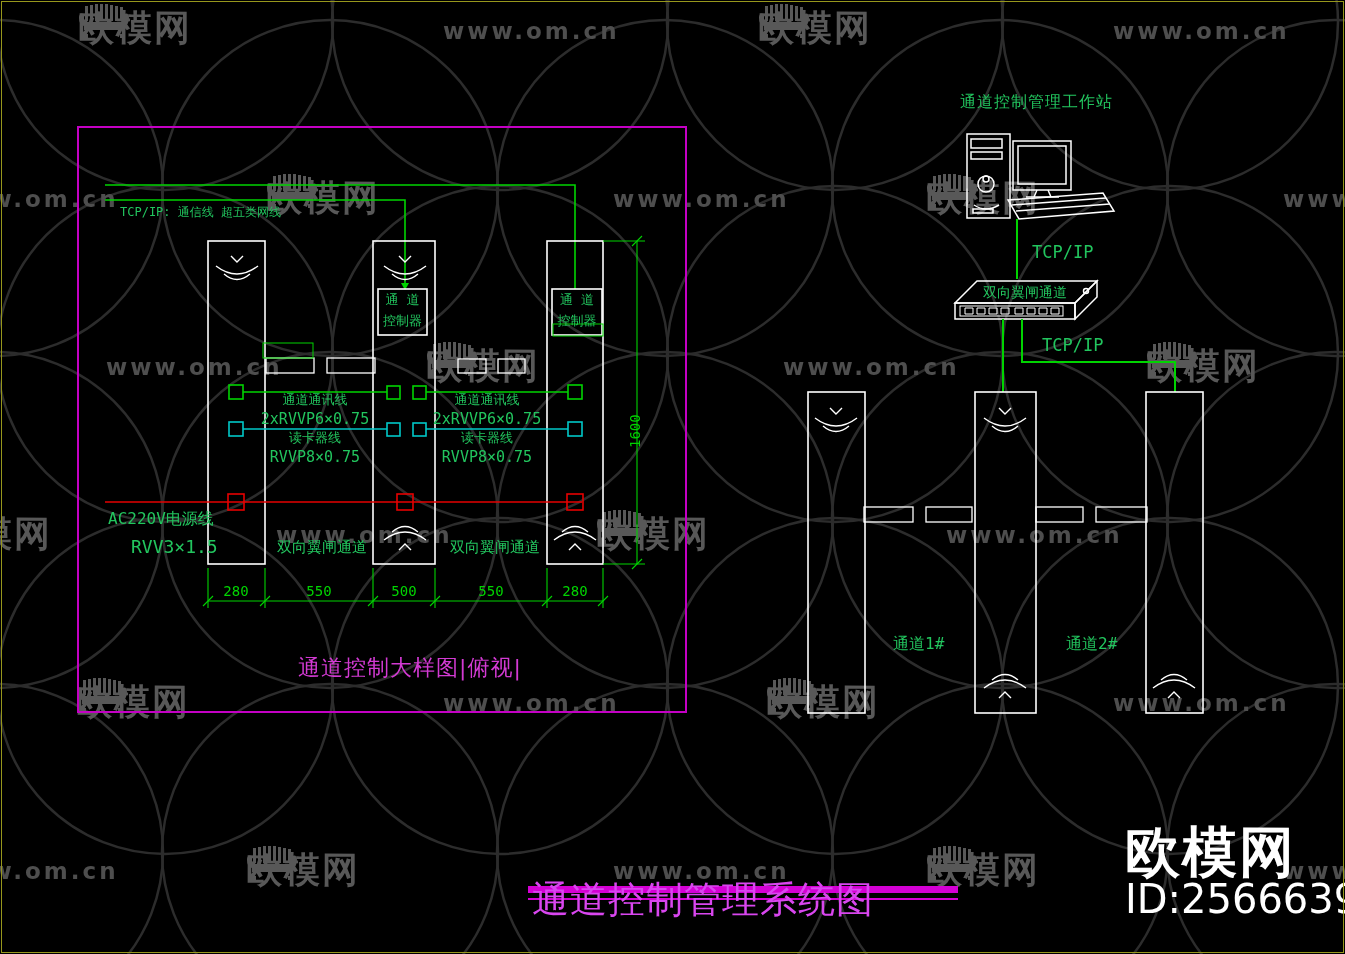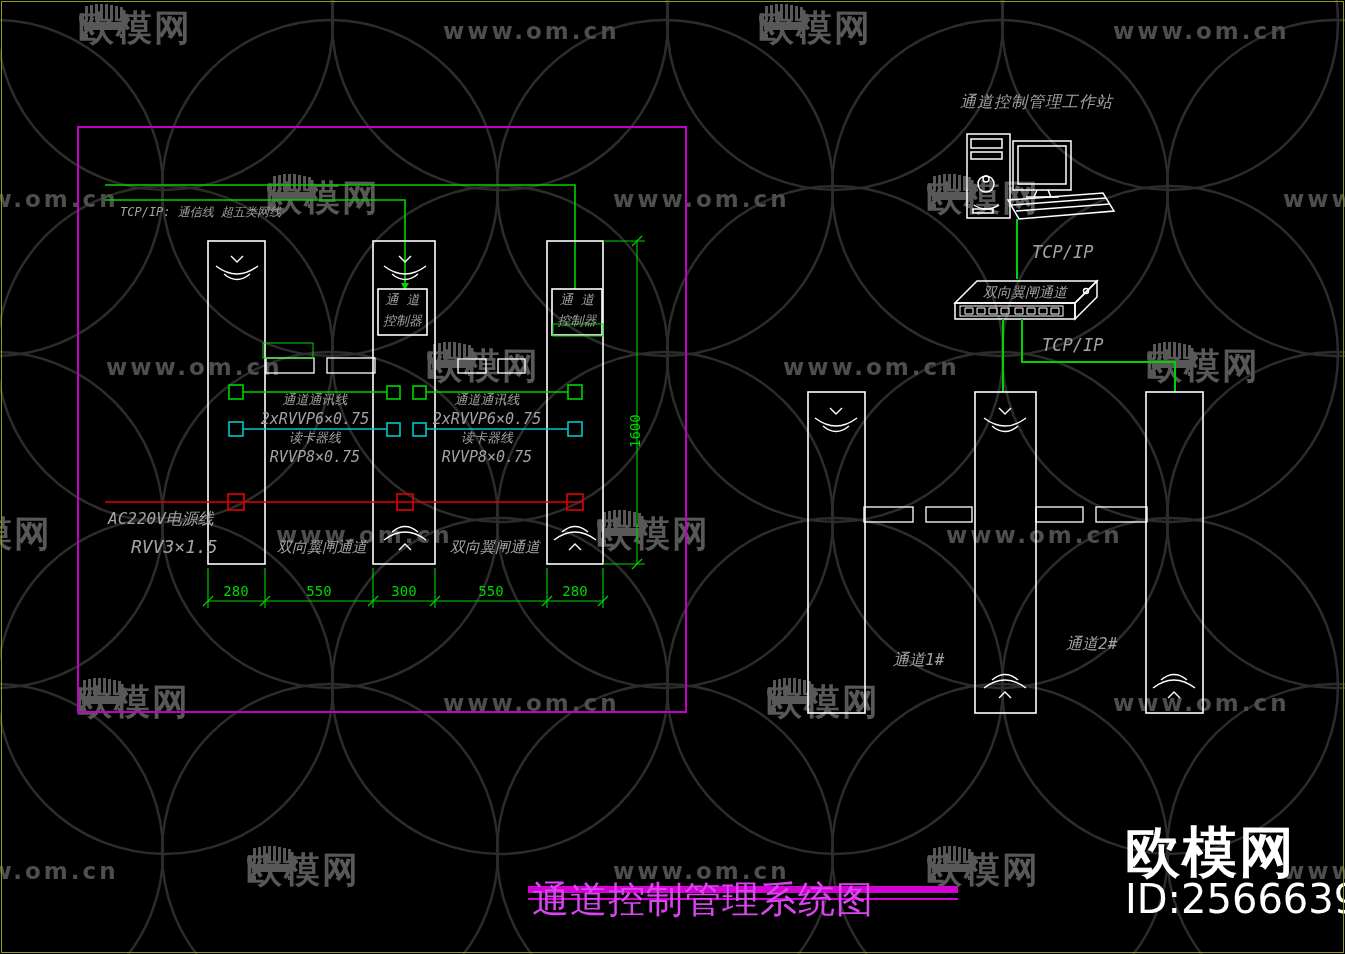--- a/index.html
+++ b/index.html
@@ -1,21 +1,21 @@
 <!DOCTYPE html>
 <html><head>
 <meta charset="utf-8">
 <style>
   html,body{margin:0;padding:0;background:#000;}
   .canvas{position:relative;width:1345px;height:954px;background:#000;overflow:hidden;
           font-family:"DejaVu Sans",sans-serif;}
   .frame{position:absolute;inset:1px;border:1px solid #97971c;pointer-events:none;z-index:50;}
   svg{position:absolute;left:0;top:0;}
   .lbl{position:absolute;white-space:nowrap;line-height:1.1;}
-  .yel{color:#a3a3a3;font-family:"DejaVu Sans Mono","DejaVu Sans",monospace;font-style:italic;}
+  .yel{color:#22c55e;font-family:"DejaVu Sans Mono","DejaVu Sans",monospace;}
   .grn{color:#00d400;font-family:"DejaVu Sans Mono","DejaVu Sans",monospace;}
   .mag{color:#d33ad3;}
   .ctr{text-align:center;}
   .wm{position:absolute;color:#585858;font-weight:bold;white-space:nowrap;z-index:1;
       font-family:"DejaVu Sans",sans-serif;display:flex;align-items:center;gap:5px;}
   .wm .url{font-weight:bold;letter-spacing:3px;font-size:23px;color:#4e4e4e;}
   .wm .brandtxt{font-size:36px;letter-spacing:2px;}
   .layer-draw{z-index:10;}
   .layer-text{z-index:20;}
   .logo{position:absolute;color:#fff;font-weight:bold;z-index:40;
@@ -468,31 +468,32 @@
     <div class="lbl yel ctr" style="left:432px;top:449px;width:110px;font-size:15px;">RVVP8×0.75</div>
 
     <div class="lbl yel" style="left:108px;top:510px;font-size:16px;">AC220V电源线</div>
     <div class="lbl yel" style="left:131px;top:537px;font-size:18px;">RVV3×1.5</div>
 
     <div class="lbl yel ctr" style="left:272px;top:539px;width:100px;font-size:15px;">双向翼闸通道</div>
     <div class="lbl yel ctr" style="left:445px;top:539px;width:100px;font-size:15px;">双向翼闸通道</div>
 
     <div class="lbl grn ctr" style="left:211px;top:584px;width:50px;font-size:14px;">280</div>
     <div class="lbl grn ctr" style="left:294px;top:584px;width:50px;font-size:14px;">550</div>
-    <div class="lbl grn ctr" style="left:379px;top:584px;width:50px;font-size:14px;">300</div>
+    <div class="lbl grn ctr" style="left:379px;top:584px;width:50px;font-size:14px;">500</div>
     <div class="lbl grn ctr" style="left:466px;top:584px;width:50px;font-size:14px;">550</div>
     <div class="lbl grn ctr" style="left:550px;top:584px;width:50px;font-size:14px;">280</div>
     <div class="lbl grn" style="left:628px;top:448px;font-size:14px;transform:rotate(-90deg);transform-origin:left top;">1600</div>
 
+    <div class="lbl mag" style="left:298px;top:656px;font-size:22px;letter-spacing:1px;">通道控制大样图|俯视|</div>
 
     <div class="lbl yel" style="left:960px;top:93px;font-size:16px;letter-spacing:1px;">通道控制管理工作站</div>
     <div class="lbl yel" style="left:1032px;top:243px;font-size:17px;">TCP/IP</div>
     <div class="lbl yel" style="left:983px;top:285px;font-size:14px;">双向翼闸通道</div>
     <div class="lbl yel" style="left:1042px;top:336px;font-size:17px;">TCP/IP</div>
-    <div class="lbl yel" style="left:893px;top:635px;font-size:16px;margin-top:16px;">通道1#</div>
+    <div class="lbl yel" style="left:893px;top:635px;font-size:16px;">通道1#</div>
     <div class="lbl yel" style="left:1066px;top:635px;font-size:16px;">通道2#</div>
 
     <div class="lbl mag" style="left:532px;top:836px;font-size:37px;letter-spacing:1px;color:#d946ef;margin-top:44px;">通道控制管理系统图</div>
     <div class="logo" style="left:1125px;top:816px;font-size:55px;letter-spacing:2px;">欧模网</div>
     <div class="logo" style="left:1125px;top:876px;font-size:40px;font-weight:normal;">ID:2566639</div>
   </div>
 
   <div class="frame"></div>
 </div>
 

